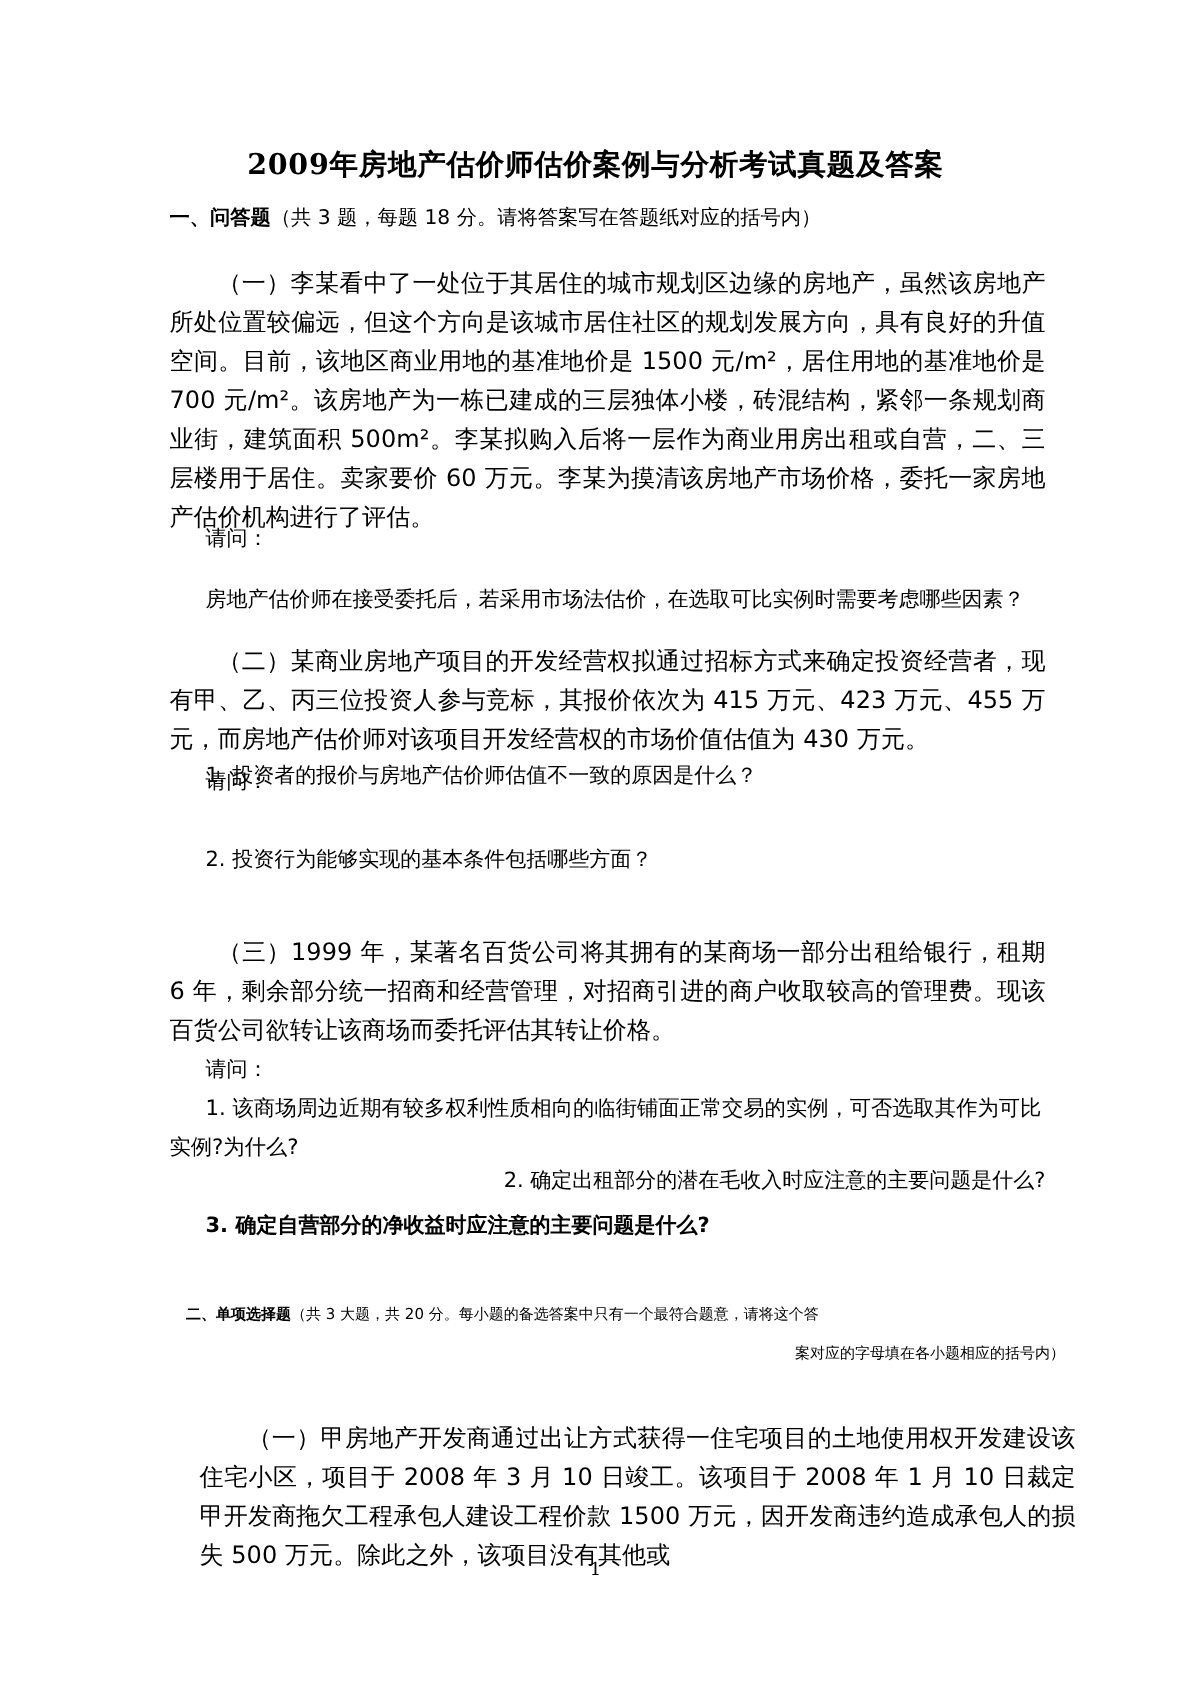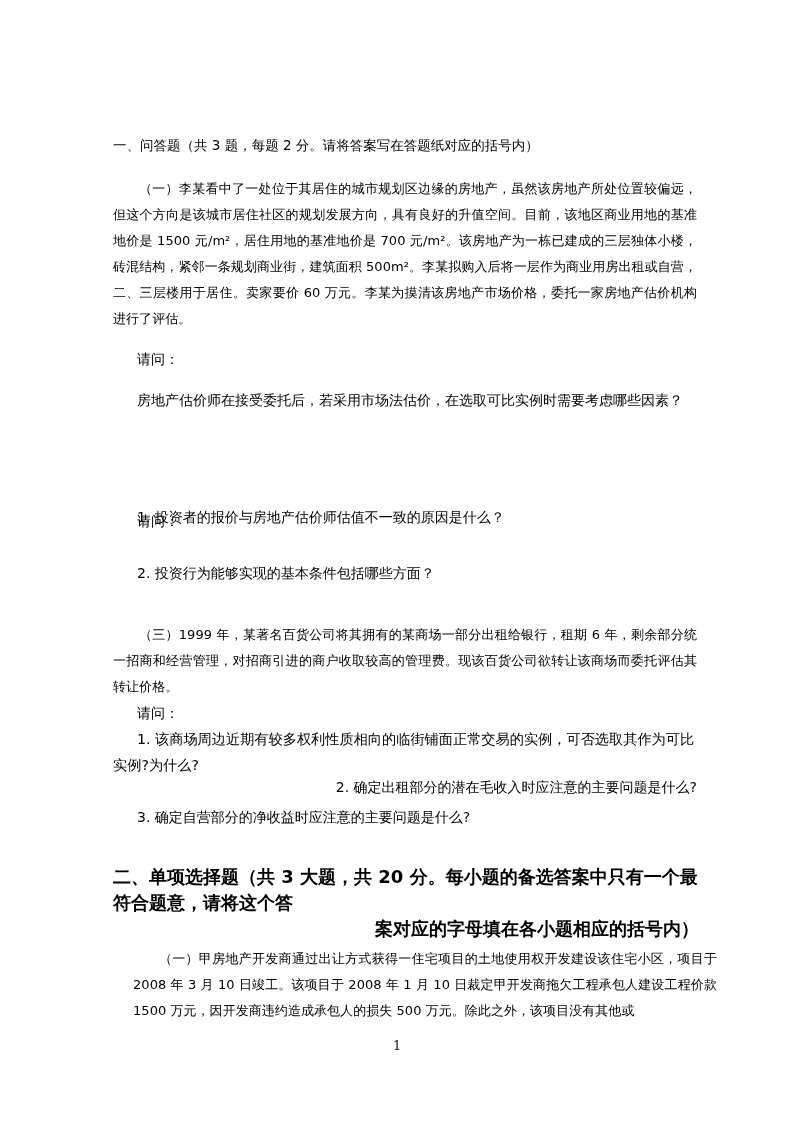--- a/index.html
+++ b/index.html
@@ -3,56 +3,58 @@
 <meta charset="utf-8">
 <style>
   html, body { margin:0; padding:0; background:#ffffff; }
   body { width:794px; height:1123px; position:relative; overflow:hidden;
          font-family:"DejaVu Sans", "Liberation Sans", sans-serif; color:#000; }
   .page { position:absolute; left:0; top:0; width:794px; height:1123px; background:#fff; }
   .title { position:absolute; left:0; width:794px; top:97px; text-align:center;
            font-family:"DejaVu Serif","Liberation Serif",serif; font-weight:bold;
            font-size:19px; letter-spacing:0.5px; line-height:26px; }
   .sec { position:absolute; left:113px; width:590px; font-size:13.5px; line-height:26px; }
-  .sec b { font-weight:normal; }
-  .para { position:absolute; left:113px; width:584px; font-size:13px; line-height:26px;
+  .sec b { font-weight:bold; }
+  .para { position:absolute; left:113px; width:584px; font-size:16px; line-height:26px;
           text-align:justify; text-justify:inter-ideograph; letter-spacing:0.05px; }
   .indent { text-indent:2em; }
   .q { position:absolute; left:137px; width:560px; font-size:14px; line-height:26px; }
   .hang { position:absolute; left:113px; width:584px; font-size:14.2px; line-height:26px; }
-  .sec2 { position:absolute; left:113px; width:586px; font-size:18px; line-height:26px;font-weight:bold; }
+  .sec2 { position:absolute; left:124px; width:586px; font-size:10px; line-height:26px; }
   .sec2 .cont { display:block; padding-left:26px;text-align:right; }
   .pagenum { position:absolute; left:0; width:794px; top:1039px; text-align:center;
              font-family:"DejaVu Serif","Liberation Serif",serif; font-size:12px; }
 </style>
 </head>
 <body>
 
 <div class="page">
 
+  <div class="title">2009年房地产估价师估价案例与分析考试真题及答案</div>
 
   <div class="sec" style="top:132px;">
-    <b>一、问答题</b><span>（共 3 题，每题 2 分。请将答案写在答题纸对应的括号内）</span>
+    <b>一、问答题</b><span>（共 3 题，每题 18 分。请将答案写在答题纸对应的括号内）</span>
   </div>
 
   <div class="para indent" style="top:176px;">（一）李某看中了一处位于其居住的城市规划区边缘的房地产，虽然该房地产所处位置较偏远，但这个方向是该城市居住社区的规划发展方向，具有良好的升值空间。目前，该地区商业用地的基准地价是 1500 元/m²，居住用地的基准地价是 700 元/m²。该房地产为一栋已建成的三层独体小楼，砖混结构，紧邻一条规划商业街，建筑面积 500m²。李某拟购入后将一层作为商业用房出租或自营，二、三层楼用于居住。卖家要价 60 万元。李某为摸清该房地产市场价格，委托一家房地产估价机构进行了评估。</div>
   <div class="q" style="top:346px;">请问：</div>
   <div class="q" style="top:372px;margin-top:15px;">房地产估价师在接受委托后，若采用市场法估价，在选取可比实例时需要考虑哪些因素？</div>
 
+  <div class="para indent" style="top:428px;">（二）某商业房地产项目的开发经营权拟通过招标方式来确定投资经营者，现有甲、乙、丙三位投资人参与竞标，其报价依次为 415 万元、423 万元、455 万元，而房地产估价师对该项目开发经营权的市场价值估值为 430 万元。</div>
   <div class="q" style="top:508px;">请问：</div>
   <div class="q" style="top:504px;">1. 投资者的报价与房地产估价师估值不一致的原因是什么？</div>
   <div class="q" style="top:560px;">2. 投资行为能够实现的基本条件包括哪些方面？</div>
 
   <div class="para indent" style="top:622px;">（三）1999 年，某著名百货公司将其拥有的某商场一部分出租给银行，租期 6 年，剩余部分统一招商和经营管理，对招商引进的商户收取较高的管理费。现该百货公司欲转让该商场而委托评估其转让价格。</div>
   <div class="q" style="top:700px;">请问：</div>
   <div class="hang" style="top:726px;">
     <span class="para-inline" style="display:block;text-indent:24px;">1. 该商场周边近期有较多权利性质相向的临街铺面正常交易的实例，可否选取其作为可比实例?为什么?</span>
   </div>
   <div class="q" style="top:774px;text-align:right;">2. 确定出租部分的潜在毛收入时应注意的主要问题是什么?</div>
-  <div class="q" style="top:804px;">3. 确定自营部分的净收益时应注意的主要问题是什么?</div>
+  <div class="q" style="top:804px;font-weight:bold;">3. 确定自营部分的净收益时应注意的主要问题是什么?</div>
 
   <div class="sec2" style="top:864px;">
     <b>二、单项选择题</b><span>（共 3 大题，共 20 分。每小题的备选答案中只有一个最符合题意，请将这个答</span>
     <span class="cont">案对应的字母填在各小题相应的括号内）</span>
   </div>
 
   <div class="para indent" style="top:946px;margin-left:20px;">（一）甲房地产开发商通过出让方式获得一住宅项目的土地使用权开发建设该住宅小区，项目于 2008 年 3 月 10 日竣工。该项目于 2008 年 1 月 10 日裁定甲开发商拖欠工程承包人建设工程价款 1500 万元，因开发商违约造成承包人的损失 500 万元。除此之外，该项目没有其他或</div>
 
   <div class="pagenum">1</div>
 </div>

